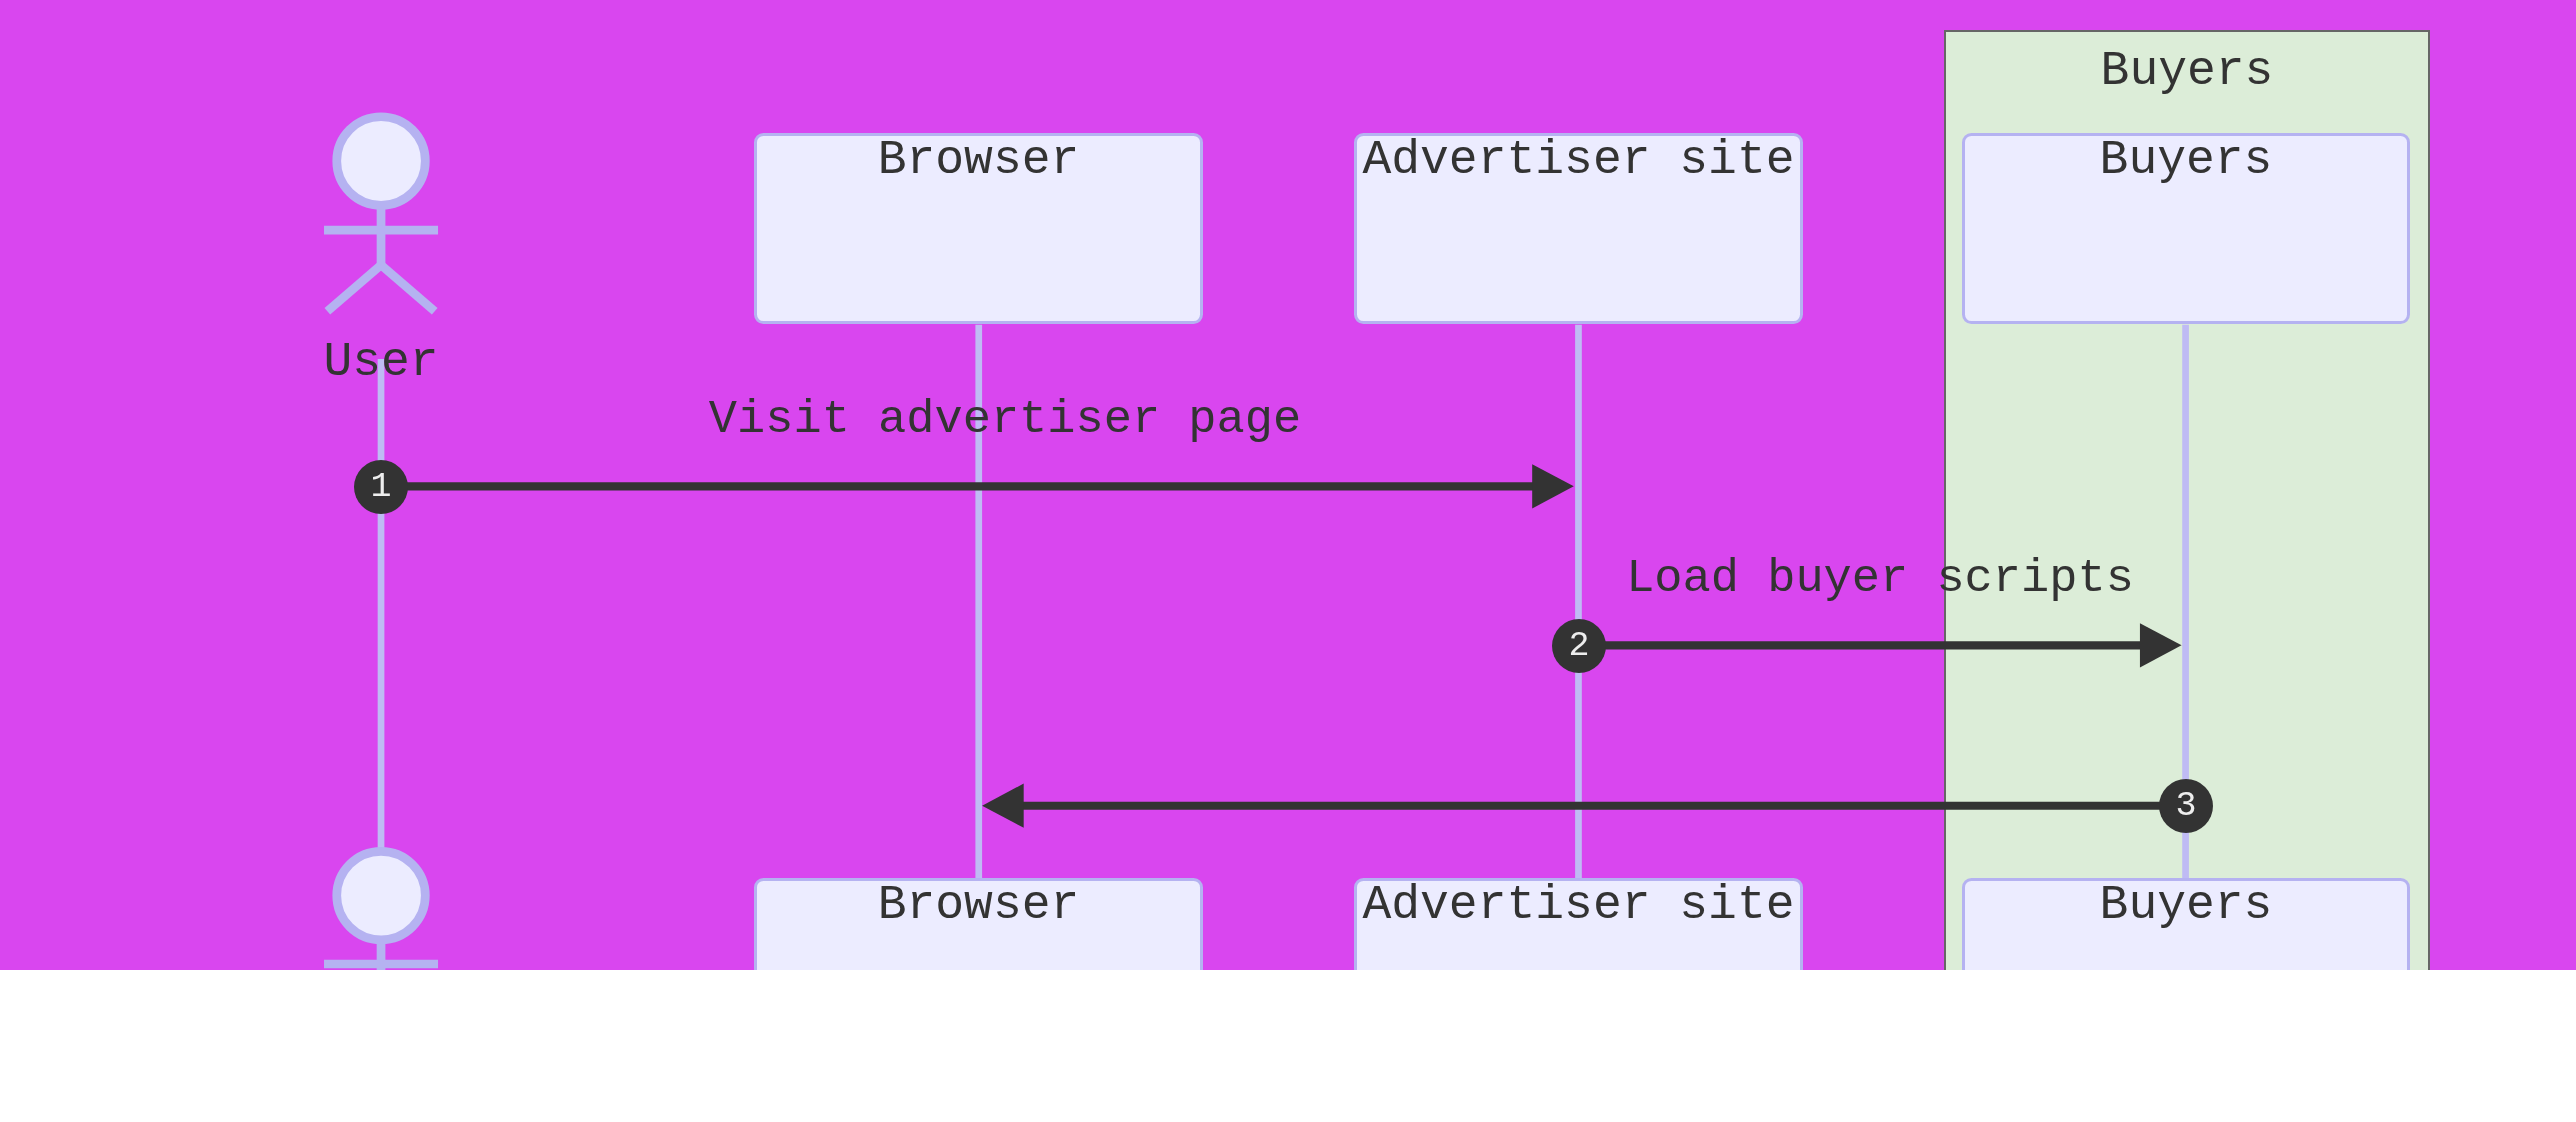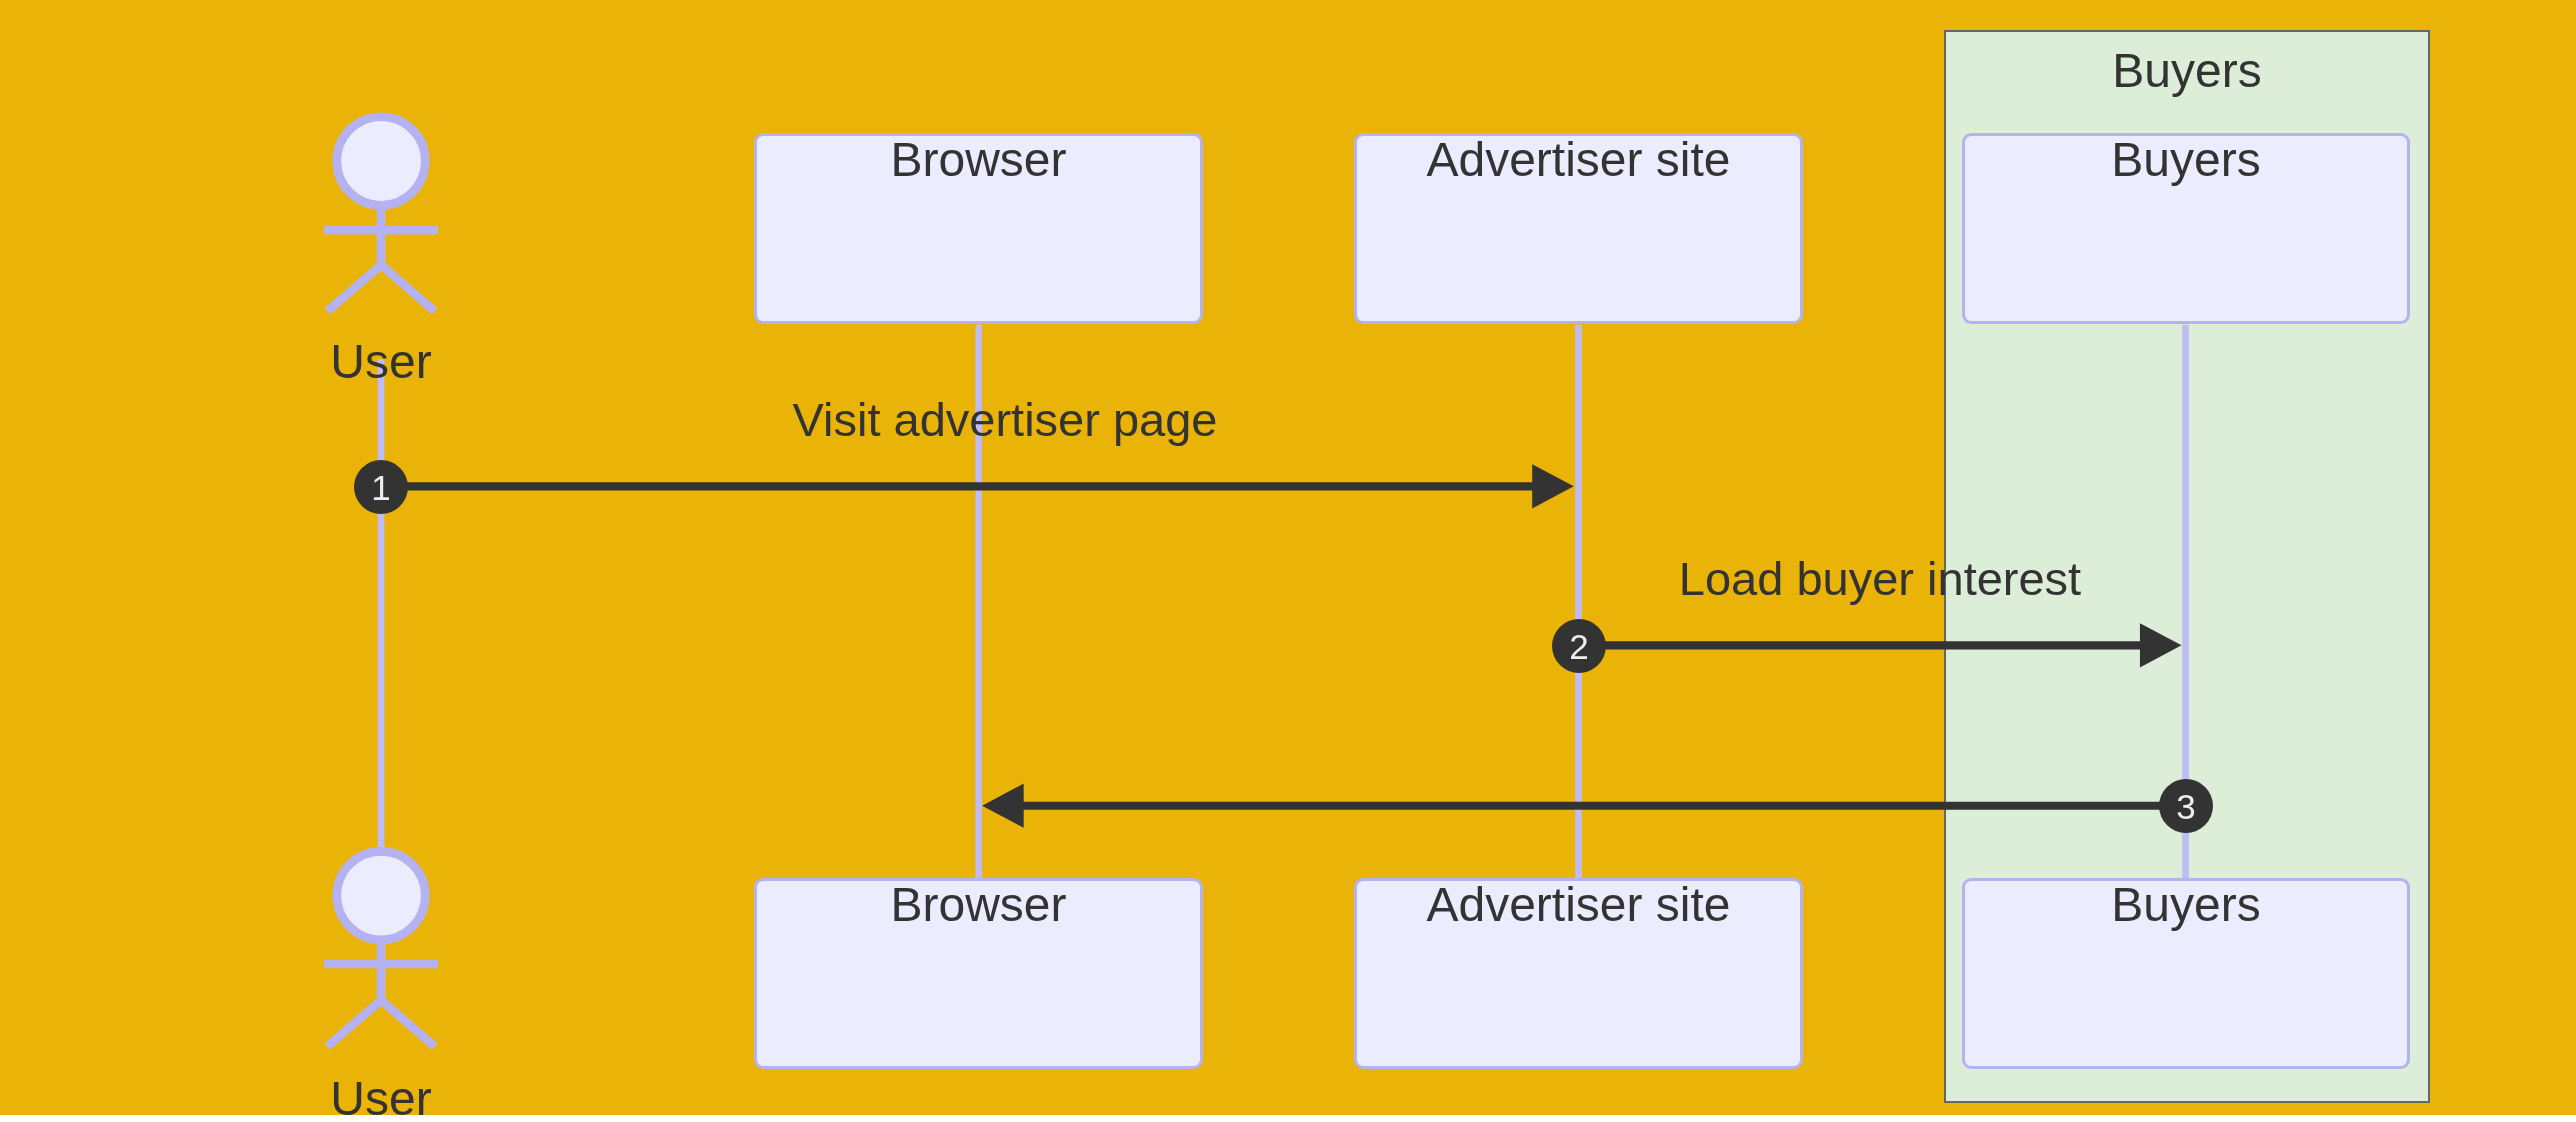--- a/index.html
+++ b/index.html
@@ -10,24 +10,24 @@
     --group-border:#666666;
     --ink:#333333;
     --badge-fill:#333333;
     --badge-text:#EEEEEE;
   }
   *{margin:0;padding:0;box-sizing:border-box;}
   html,body{background:#ffffff;}
   .stage{
     position:relative;
     width:2576px;
-    height:1115px;
-    background:#eab308;
+    height:970px;
+    background:#d946ef;
     overflow:hidden;
-    font-family:Liberation Sans, sans-serif;
+    font-family:Liberation Mono, monospace;
     color:var(--ink);
   }
   .group-rect{
     position:absolute;
     left:1944px; top:30px;
     width:486px; height:1073px;
     background:var(--group-fill);
     border:2.7px solid var(--group-border);
   }
   .group-title{
@@ -146,20 +146,20 @@
     <span>Advertiser site</span>
   </div>
   <div class="pbox" style="left:1962px;top:878px;width:448px">
     <span>Buyers</span>
   </div>
 
   <div class="actor-label" style="left:381px;top:314px">User</div>
   <div class="actor-label" style="left:381px;top:1051px">User</div>
 
   <div class="msg-label" style="left:1005px;top:396px">Visit advertiser page</div>
-  <div class="msg-label" style="left:1880px;top:555px">Load buyer interest</div>
+  <div class="msg-label" style="left:1880px;top:555px">Load buyer scripts</div>
 
   <div class="badge" style="left:354px;top:460px">1</div>
   <div class="badge" style="left:1552px;top:619px">2</div>
   <div class="badge" style="left:2159px;top:779px">3</div>
 
 </div>
 
 
 </body></html>

